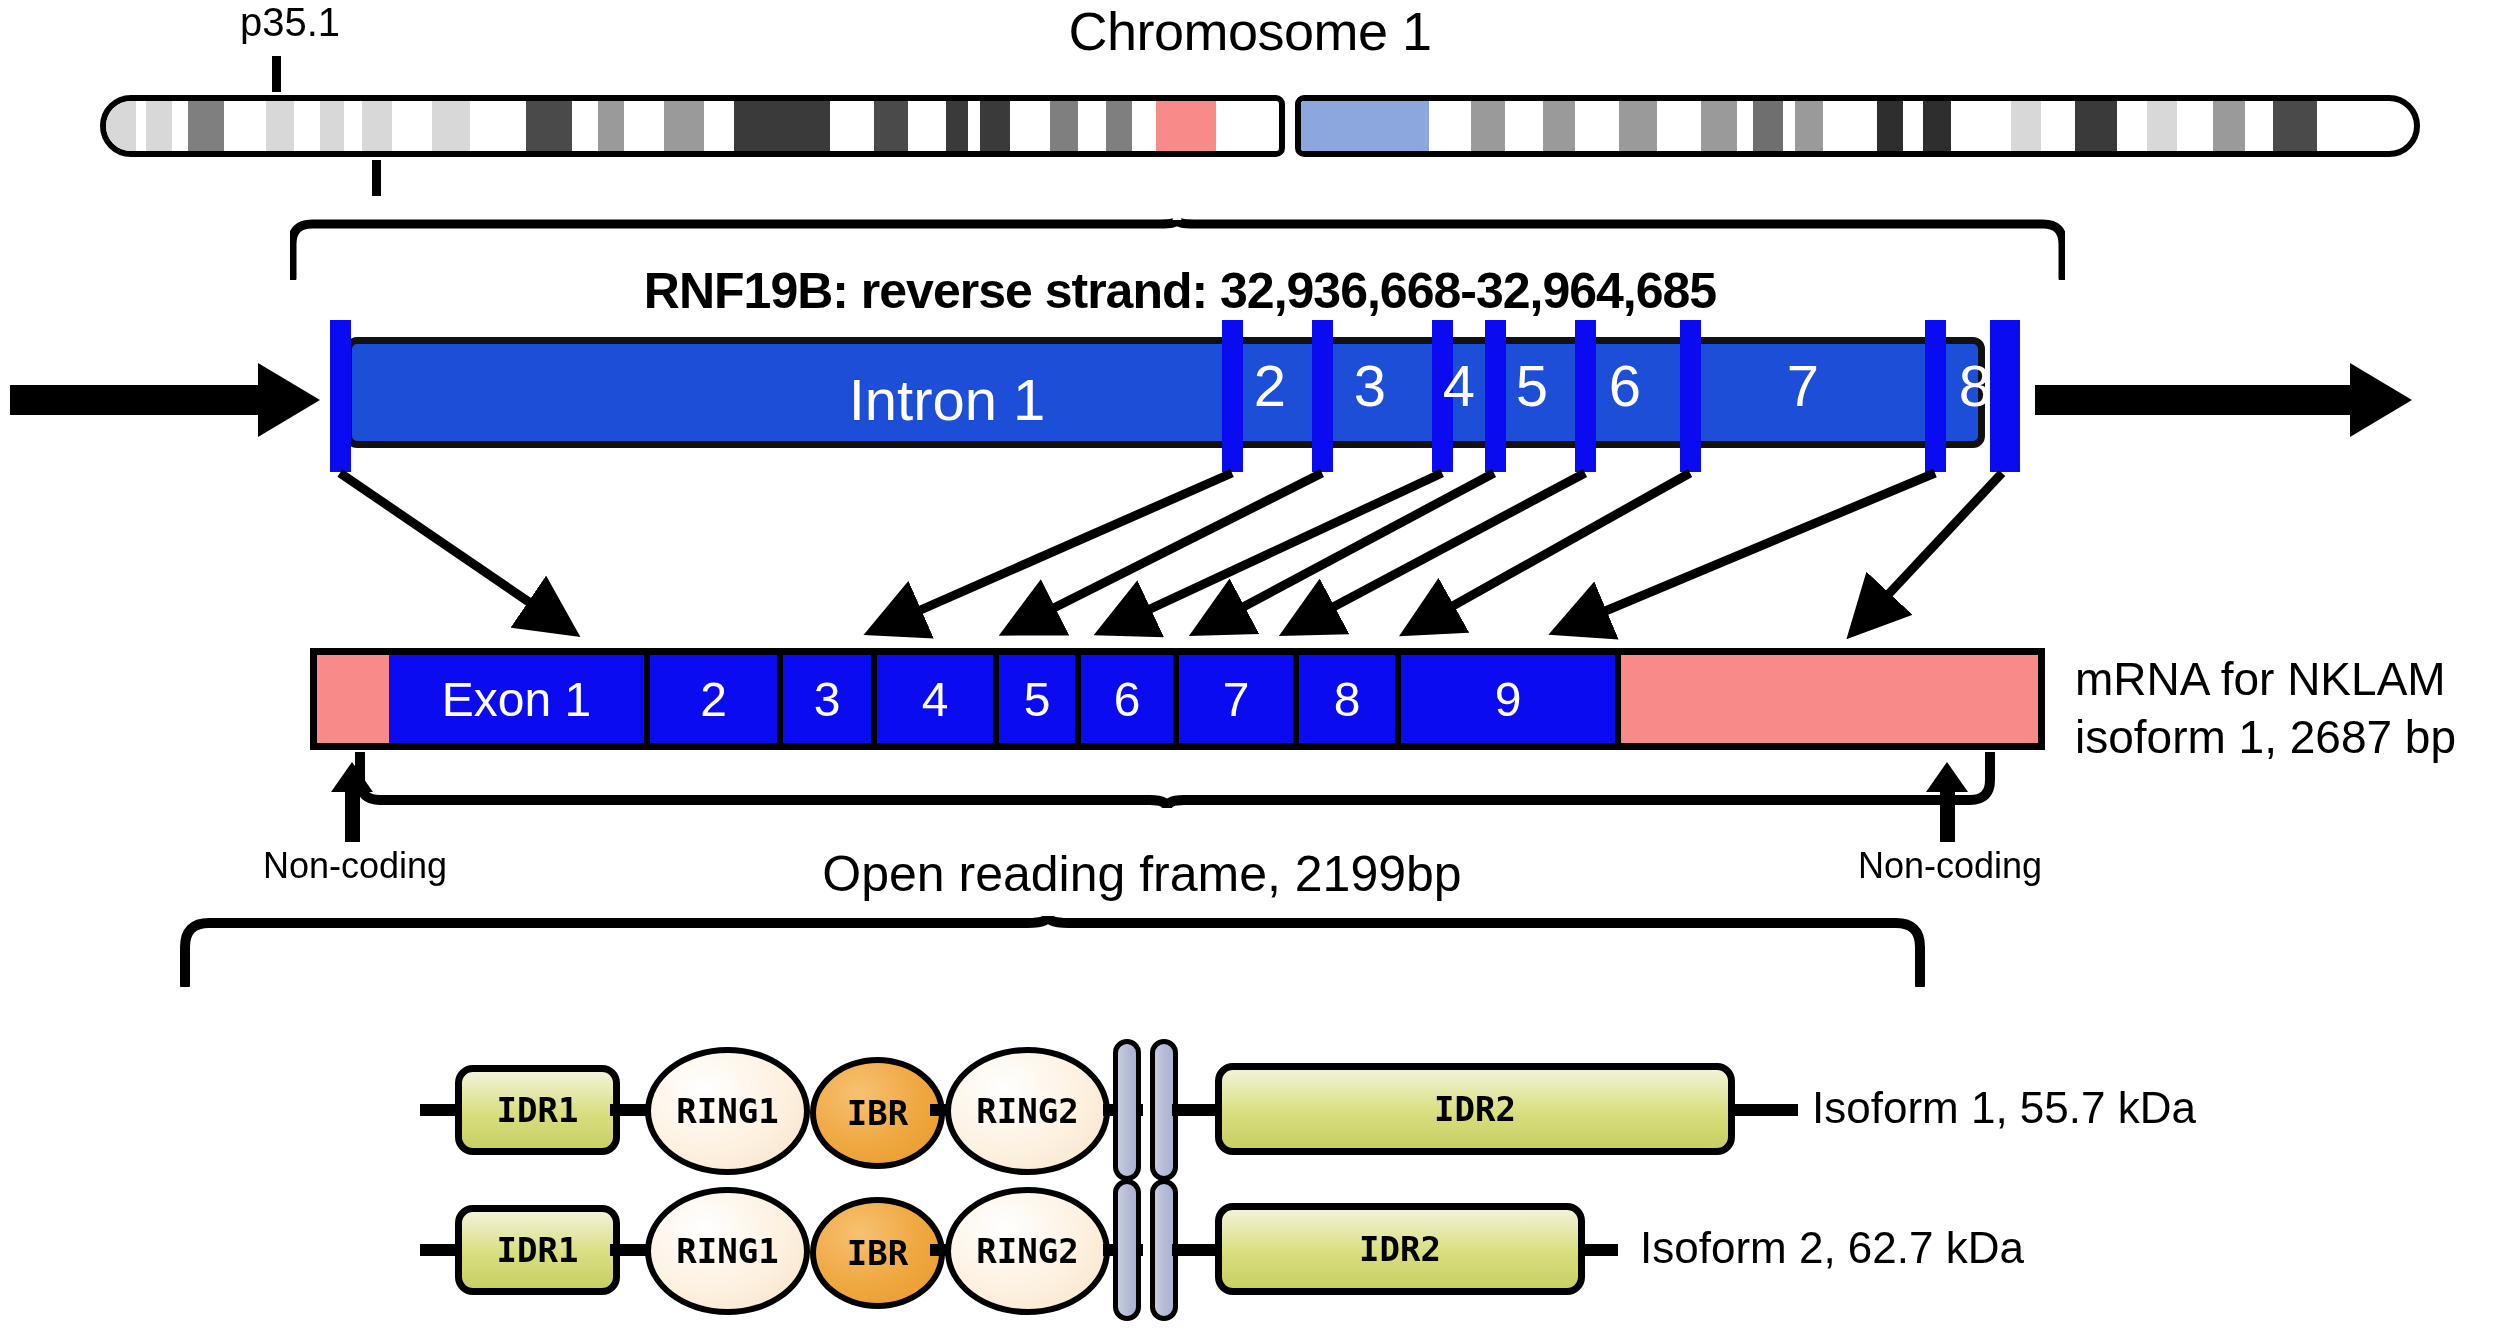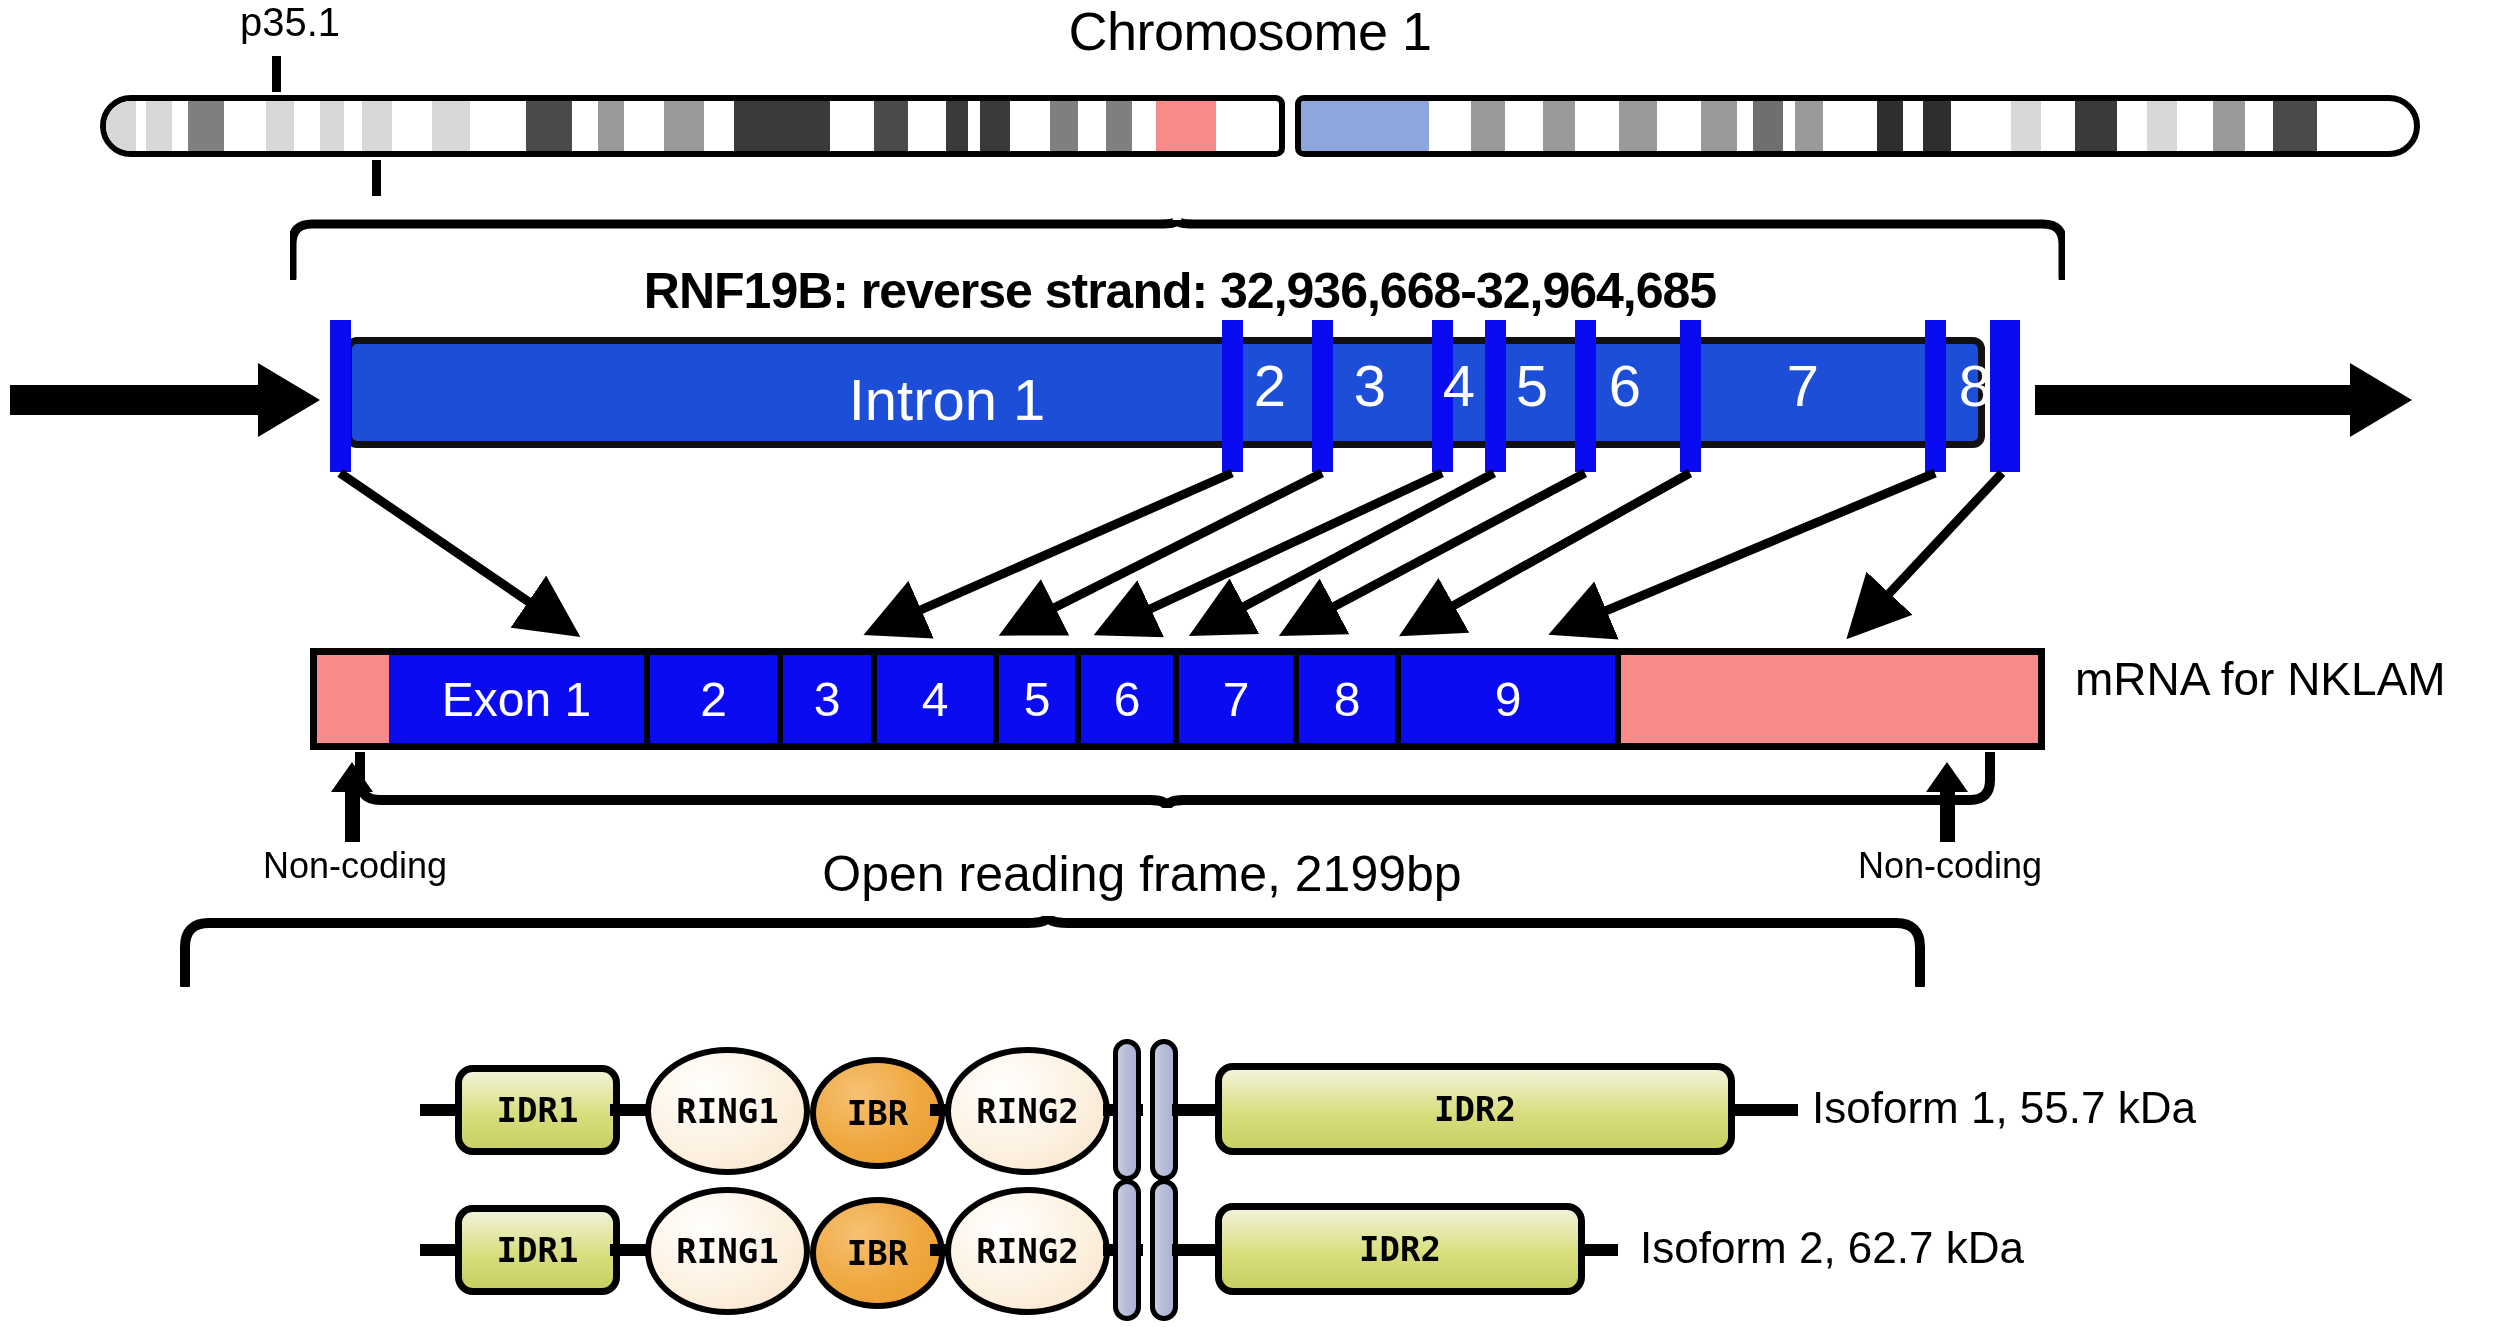--- a/index.html
+++ b/index.html
@@ -258,20 +258,21 @@
     <span class="t-mrnalbl">8</span>
   </div>
   <div class="mex" style="width:220px;">
     <span class="t-mrnalbl">9</span>
   </div>
   <div class="utr" style="flex:1;"></div>
 </div>
 
 <div class="abs" id="mrna-right-label">
   <div class="t-mrna">mRNA for NKLAM</div>
+  <div class="t-mrna">isoform 1, 2687 bp</div>
 </div>
 
 <div class="abs upar" style="left:345px; top:790px; width:15px; height:52px;"></div>
 <div class="abs upar-head" style="left:331px; top:762px;"></div>
 <div class="abs t-noncoding ctr" id="nc-left-label" style="left:200px; width:310px;">Non-coding</div>
 
 <div class="abs upar" style="left:1940px; top:790px; width:15px; height:52px;"></div>
 <div class="abs upar-head" style="left:1926px; top:762px;"></div>
 <div class="abs t-noncoding ctr" id="nc-right-label" style="left:1795px; width:310px;">Non-coding</div>
 

